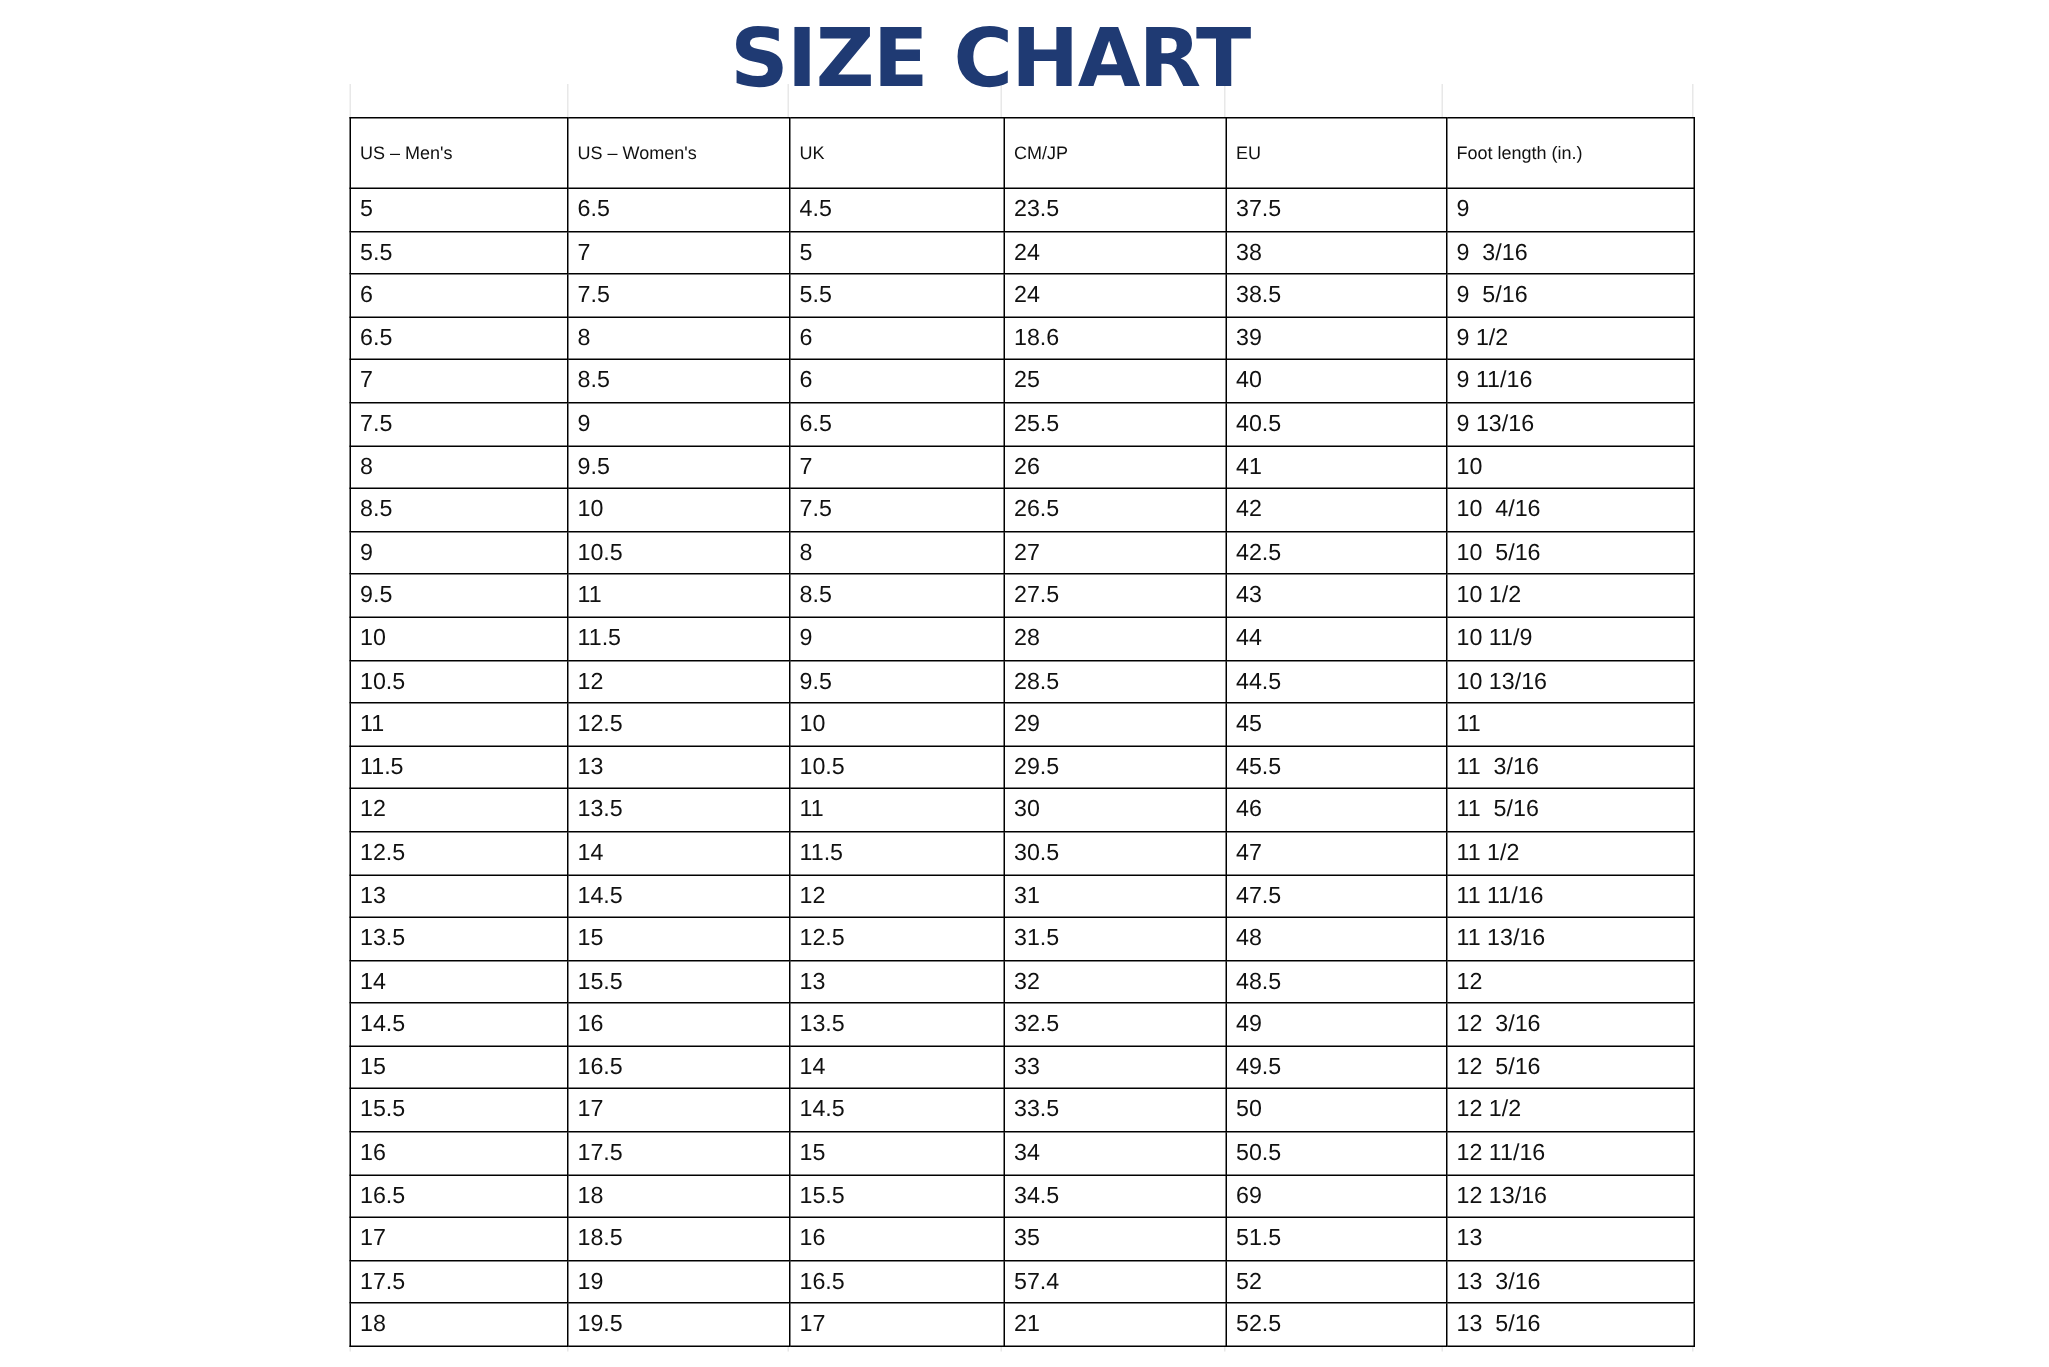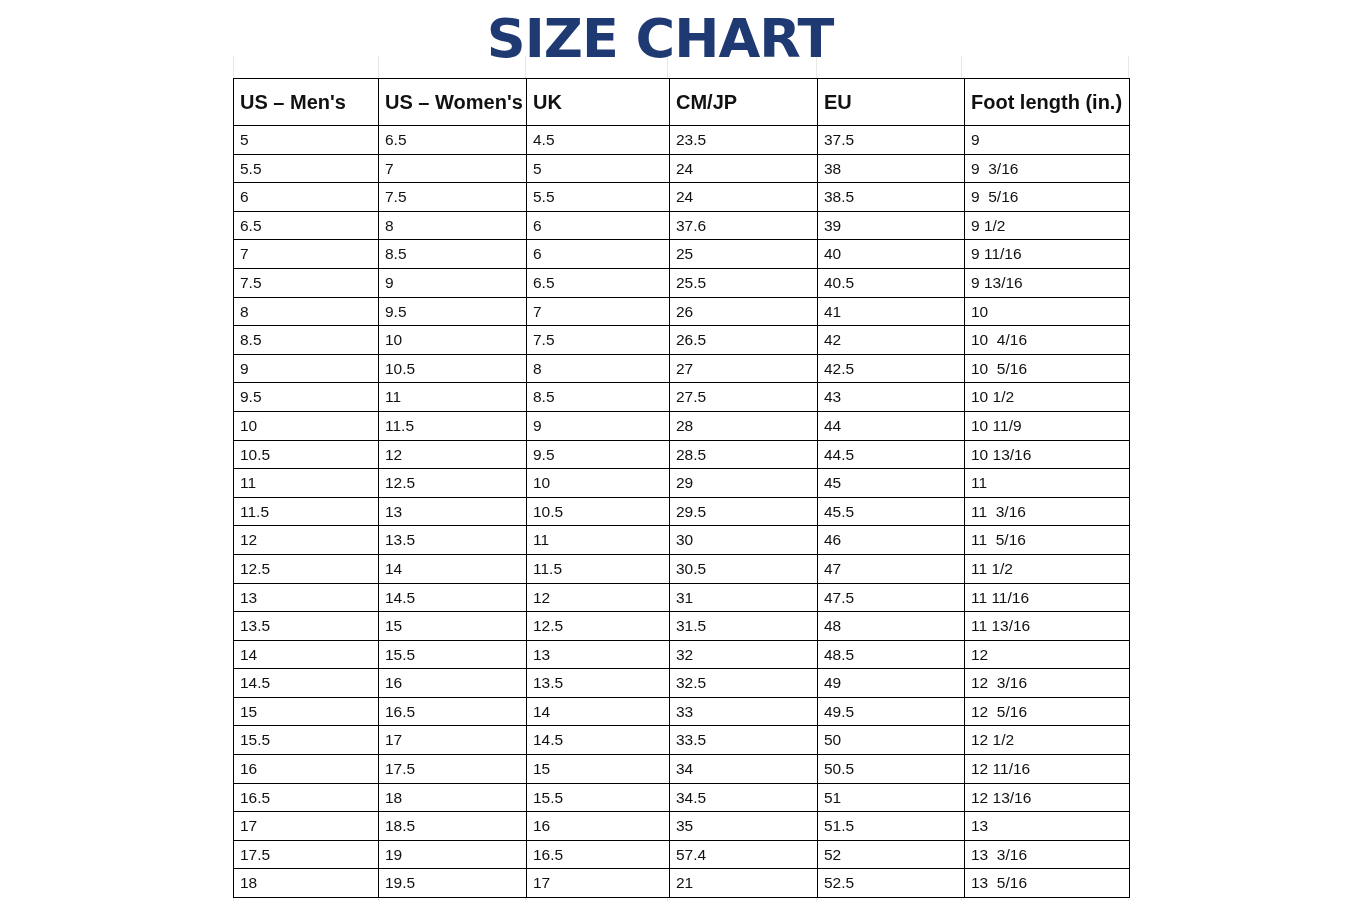--- a/index.html
+++ b/index.html
@@ -59,24 +59,24 @@
     vertical-align: middle;
     font-size: 15.5px;
     color: #111111;
     padding: 0 0 0 6px;
     height: 27.6px;
     line-height: 27.6px;
     white-space: pre;
     overflow: hidden;
   }
   table.size-chart th {
-    font-weight: bold;
+    font-weight: normal;
     height: 46px;
     line-height: 46px;
-    font-size: 20px;
+    font-size: 12px;
   }
   col.c0 { width: 145px; }
   col.c1 { width: 148px; }
   col.c2 { width: 143px; }
   col.c3 { width: 148px; }
   col.c4 { width: 147px; }
   col.c5 { width: 165px; }
 </style>
 </head>
 <body>
@@ -135,21 +135,21 @@
             <td>7.5</td>
             <td>5.5</td>
             <td>24</td>
             <td>38.5</td>
             <td>9  5/16</td>
           </tr>
         <tr>
             <td>6.5</td>
             <td>8</td>
             <td>6</td>
-            <td>37.6</td>
+            <td>18.6</td>
             <td>39</td>
             <td>9 1/2</td>
           </tr>
         <tr>
             <td>7</td>
             <td>8.5</td>
             <td>6</td>
             <td>25</td>
             <td>40</td>
             <td>9 11/16</td>
@@ -296,21 +296,21 @@
             <td>15</td>
             <td>34</td>
             <td>50.5</td>
             <td>12 11/16</td>
           </tr>
         <tr>
             <td>16.5</td>
             <td>18</td>
             <td>15.5</td>
             <td>34.5</td>
-            <td>51</td>
+            <td>69</td>
             <td>12 13/16</td>
           </tr>
         <tr>
             <td>17</td>
             <td>18.5</td>
             <td>16</td>
             <td>35</td>
             <td>51.5</td>
             <td>13</td>
           </tr>

